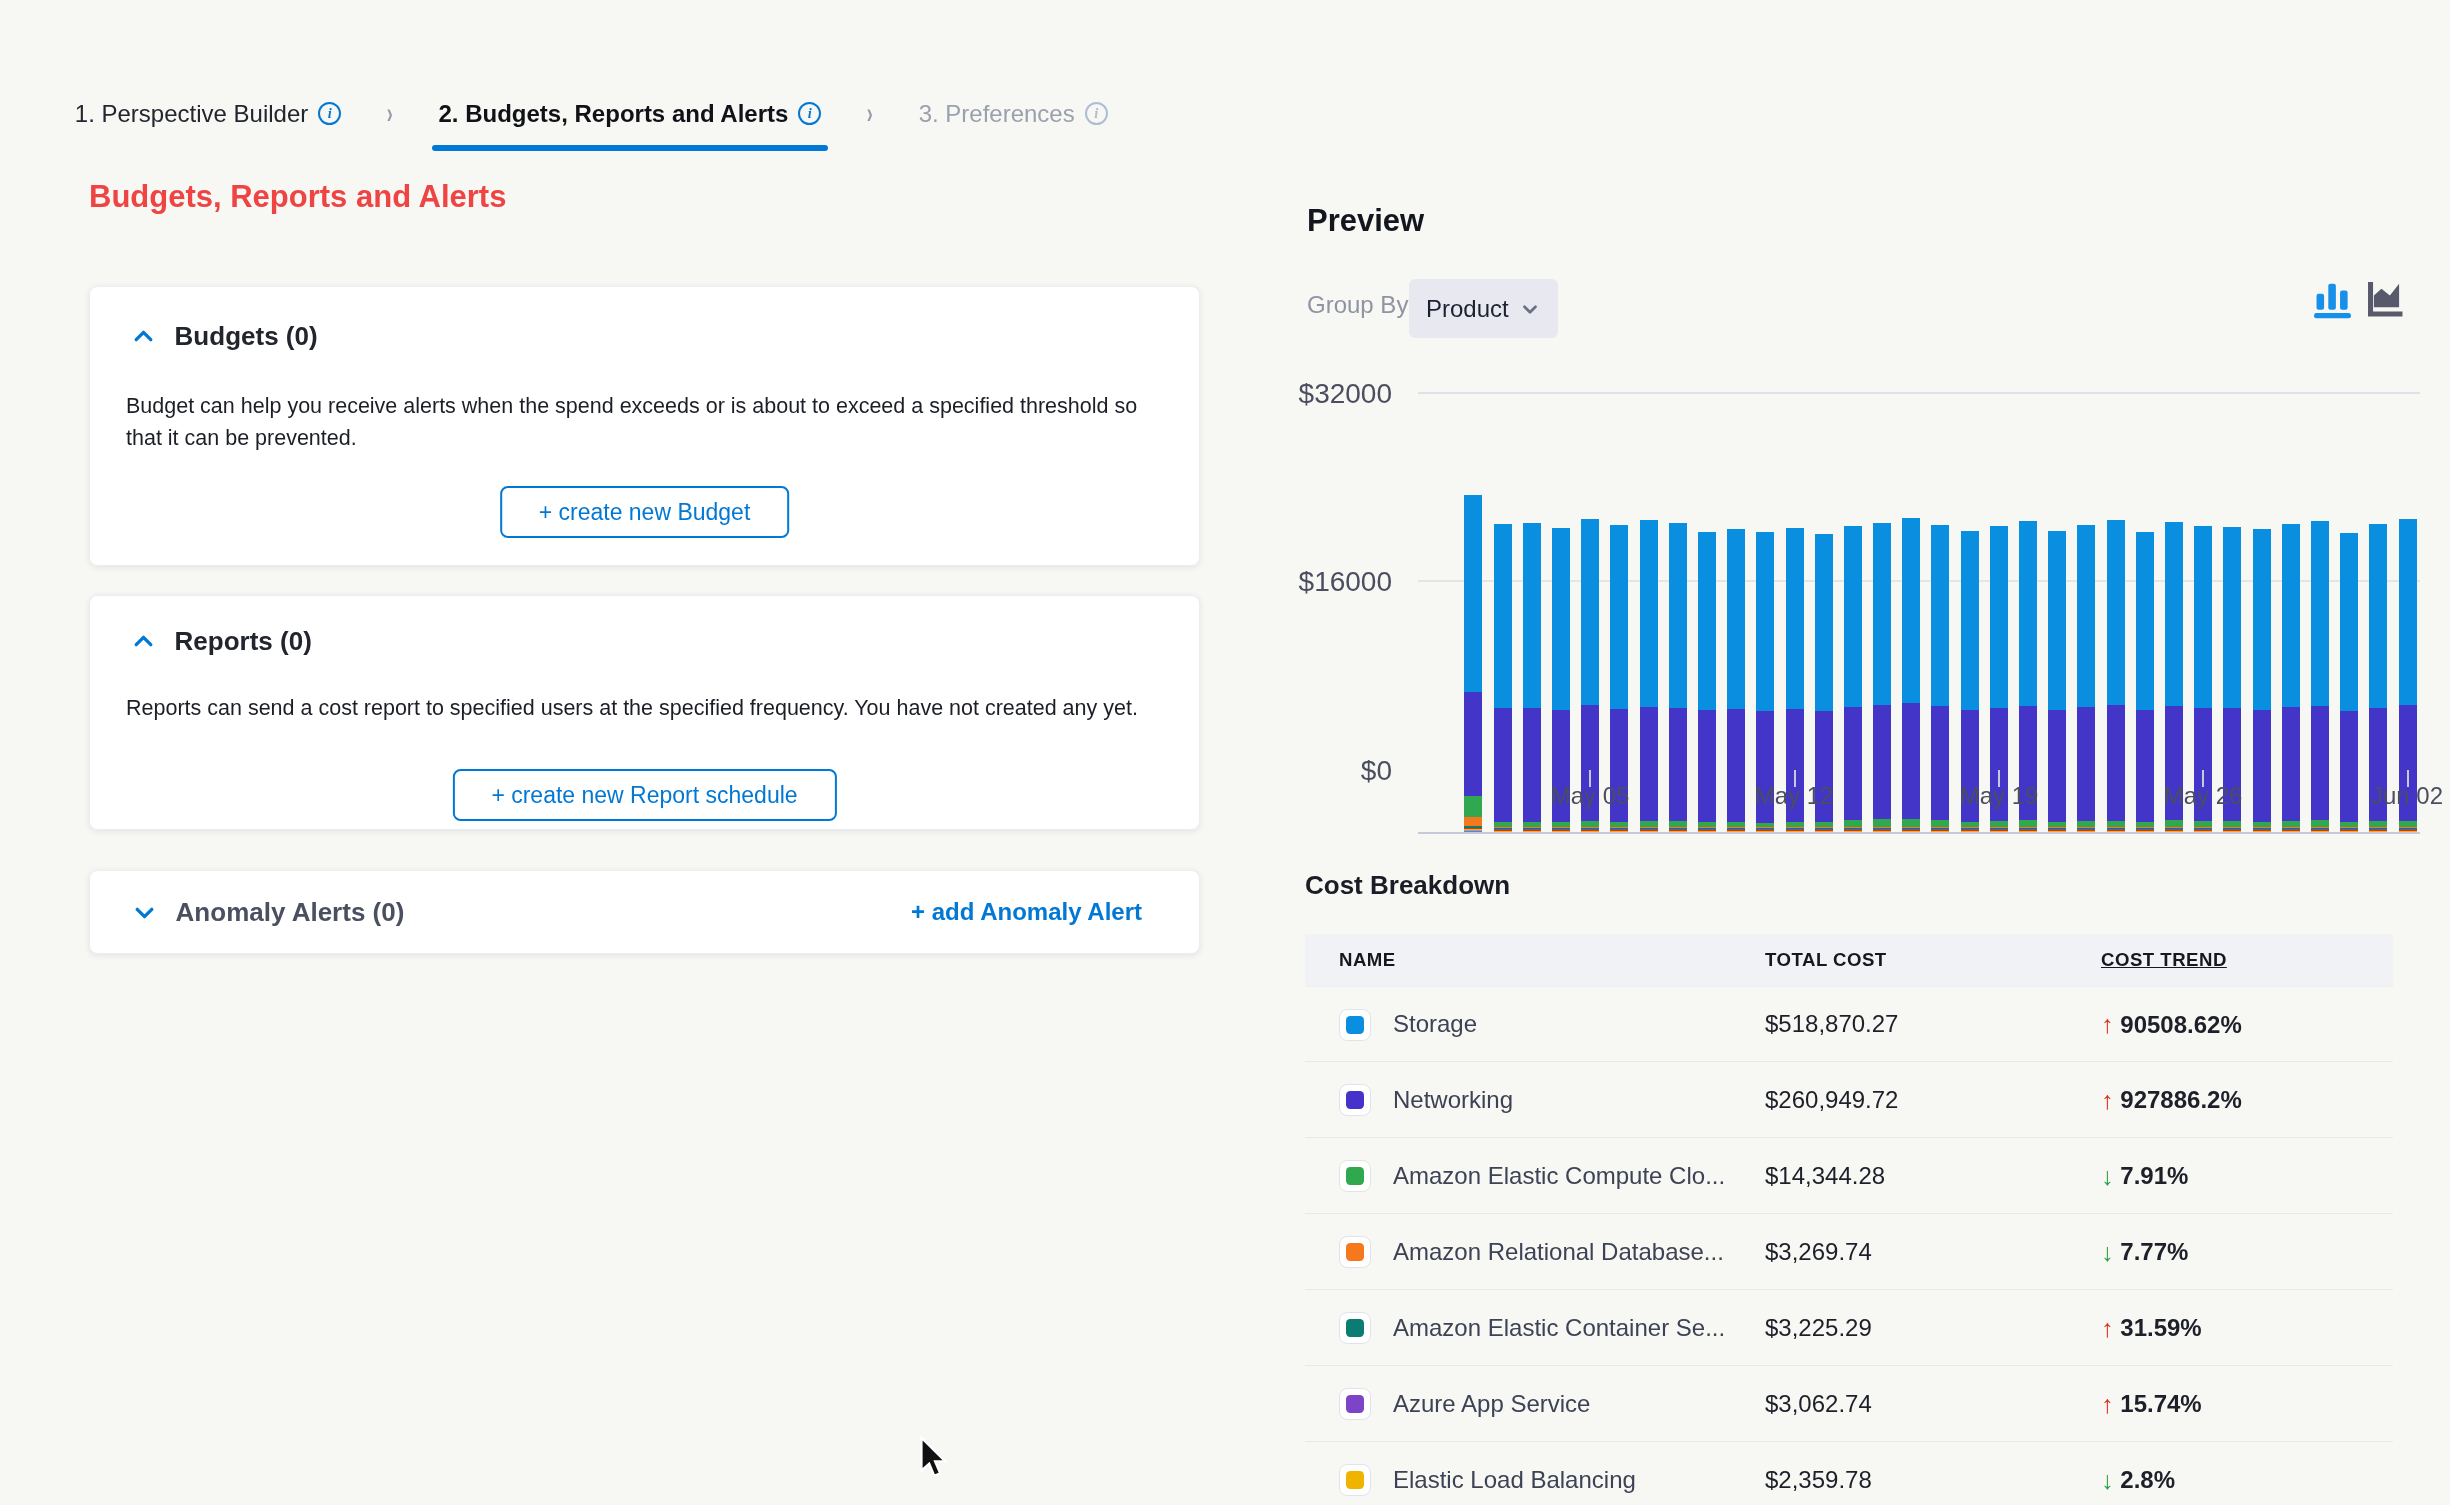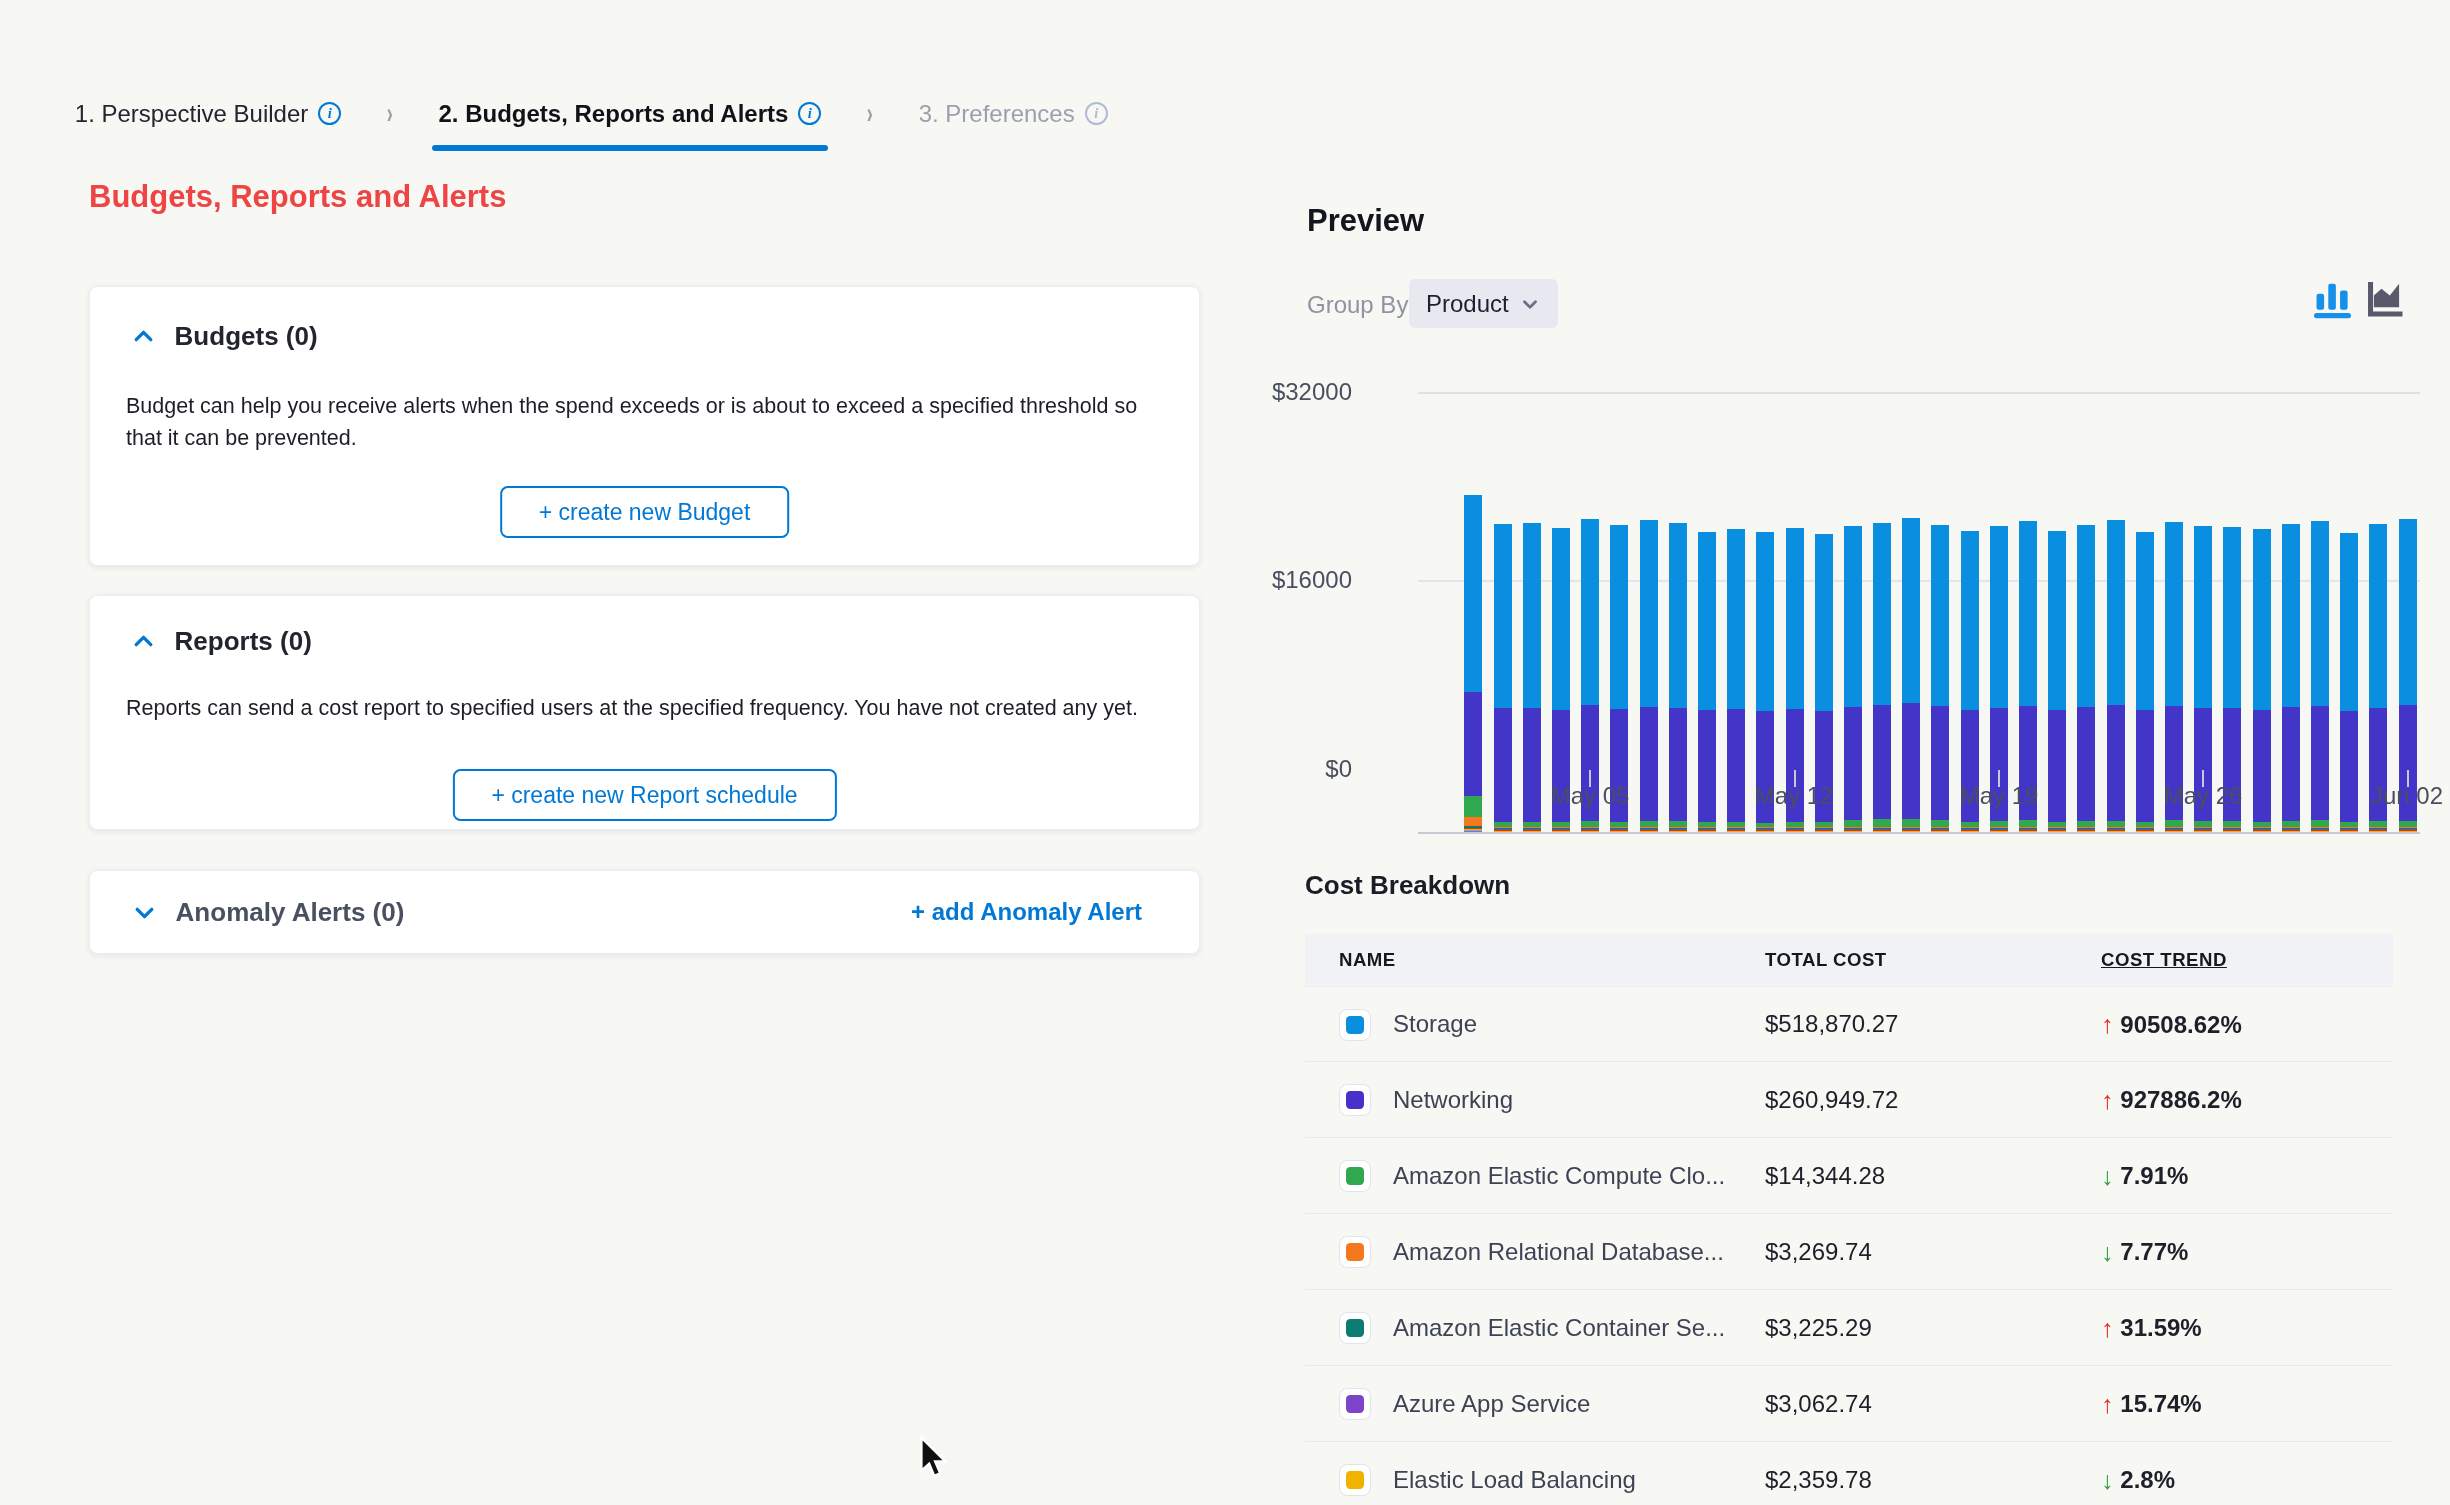--- a/index.html
+++ b/index.html
@@ -49,34 +49,34 @@
   .card.budgets .outline-btn { top:199px; }
   .card.reports .outline-btn { top:173px; }
   .anomaly-left { display:flex; align-items:center; gap:18.6px; }
   .anomaly-title { font-size:26px; font-weight:bold; color:#4a5060; }
   .anomaly-link { margin-left:auto; margin-right:15px; font-size:24px; font-weight:600;
                   color:#0278d5; cursor:pointer; white-space:nowrap; }
 
   
   .preview-heading { position:absolute; left:1307px; top:203px; font-size:31px; font-weight:bold; color:#14161f; }
   .groupby-label { position:absolute; left:1307px; top:291px; font-size:24px; color:#8f93a2; }
-  .groupby-chip { position:absolute; left:1409px; top:279px; height:49px; min-width:144px;
+  .groupby-chip { position:absolute; left:1409px; top:279px; height:59px; min-width:144px;
                   background:#e8e9f0; border-radius:6px; display:flex; align-items:center;
                   justify-content:center; gap:10px; padding:0 17px; cursor:pointer; }
   .groupby-chip .val { font-size:24px; color:#1d2030; }
   .chart-toggles { position:absolute; left:2313px; top:277px; display:flex; gap:15px; align-items:flex-start; }
   .chart-toggles .toggle { width:39px; height:42px; cursor:pointer; }
 
   
   .plot { position:absolute; left:1418px; top:392px; width:1002px; height:440px; }
   .gridline { position:absolute; left:0; right:0; height:1.7px; background:#dfe1e8; }
   .gridline.top { top:0; }
   .gridline.mid { top:188px; background:#e4e5eb; }
   .baseline { position:absolute; left:0; right:0; bottom:-1.7px; height:1.7px; background:#c6cad6; }
-  .ylab { position:absolute; width:152px; left:1200px; text-align:right; font-size:24px; color:#4a4e5f; }
+  .ylab { position:absolute; width:152px; left:1240px; text-align:right; font-size:28px; color:#4a4e5f; }
   .bar { position:absolute; bottom:0; width:18px; display:flex; flex-direction:column-reverse; }
   .seg { width:100%; }
   .xtick { position:absolute; top:378px; width:1.7px; height:17px; background:#c6cad6; }
   .xlab { position:absolute; top:390px; width:118px; text-align:center; font-size:24px; color:#4a4e5f; }
 
   
   .cb-heading { position:absolute; left:1305px; top:870px; font-size:26px; font-weight:600; color:#1b1d26; }
   .cb-table { position:absolute; left:1305px; top:934px; width:1088px; }
   .cb-header { height:52px; background:#f1f2f5; display:flex; align-items:center; position:relative; }
   .cb-header span { font-size:18.6px; font-weight:bold; color:#16181f; letter-spacing:0.5px; position:absolute; }

